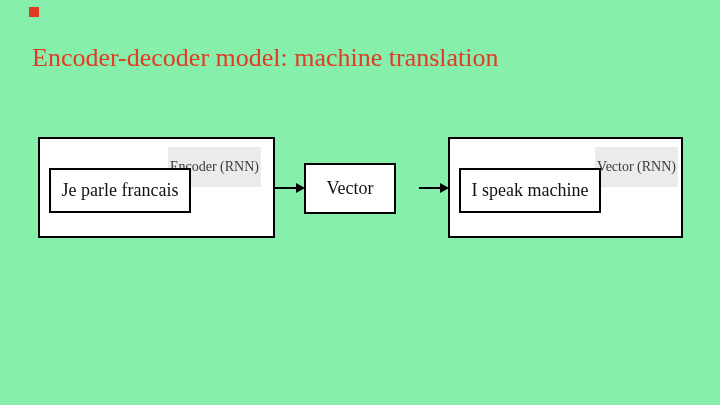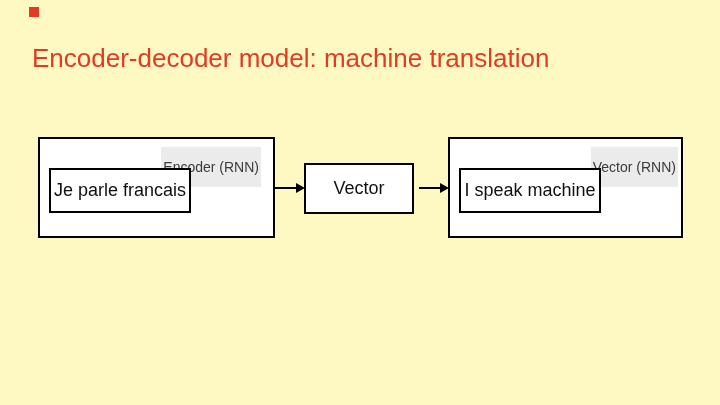--- a/index.html
+++ b/index.html
@@ -4,23 +4,23 @@
 <style>
   html, body {
     margin: 0;
     padding: 0;
     background: #ffffff;
   }
   .slide {
     position: relative;
     width: 720px;
     height: 405px;
-    background: #fef9c3;
+    background: #86efac;
     overflow: hidden;
-    font-family: Liberation Sans, sans-serif;
+    font-family: Liberation Serif, serif;
   }
   .accent-square {
     position: absolute;
     left: 29px;
     top: 7px;
     width: 10px;
     height: 10px;
     background: #e23a24;
   }
   .slide-title {
@@ -76,21 +76,21 @@
     justify-content: center;
     font-size: 18px;
     color: #111111;
     background: #ffffff;
     white-space: nowrap;
   }
   .vector-box {
     position: absolute;
     left: 304px;
     top: 163px;
-    width: 110px;
+    width: 92px;
     height: 51px;
     border: 2px solid #000000;
     box-sizing: border-box;
     display: flex;
     align-items: center;
     justify-content: center;
     font-size: 18px;
     color: #111111;
     background: #ffffff;
   }

